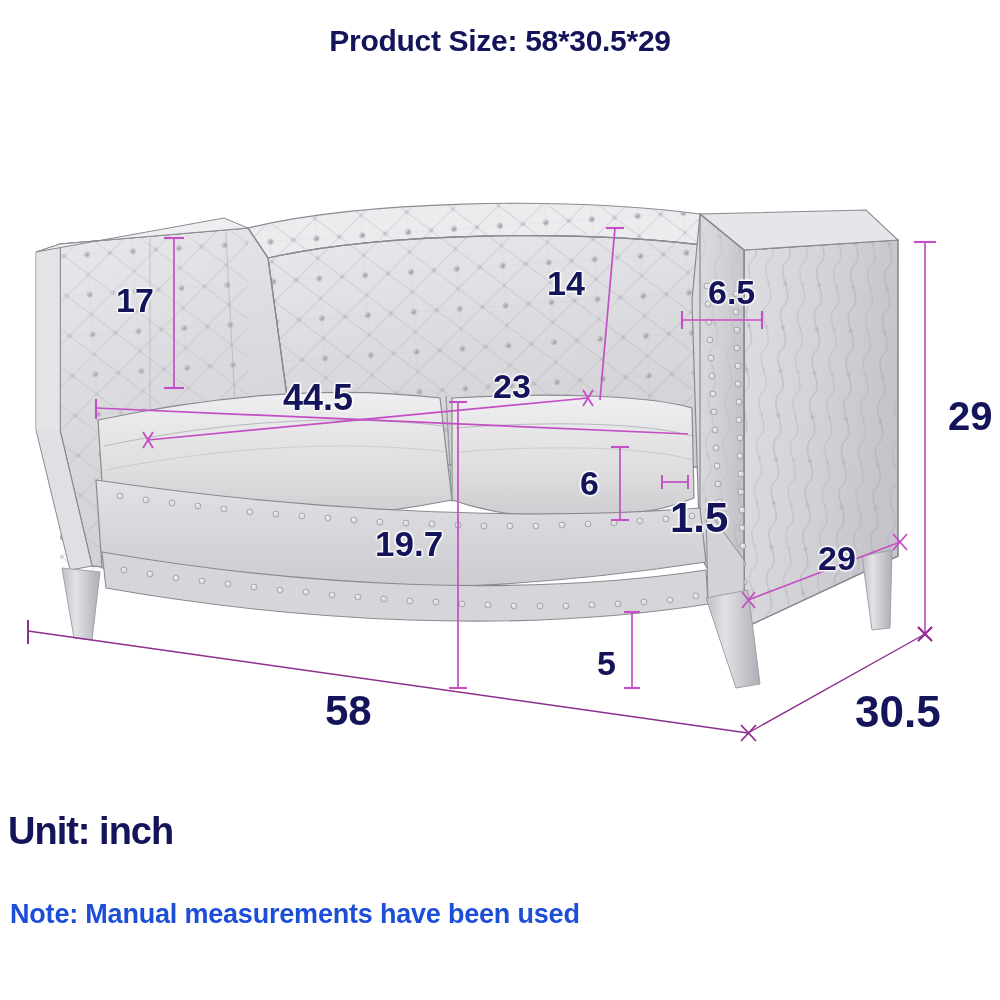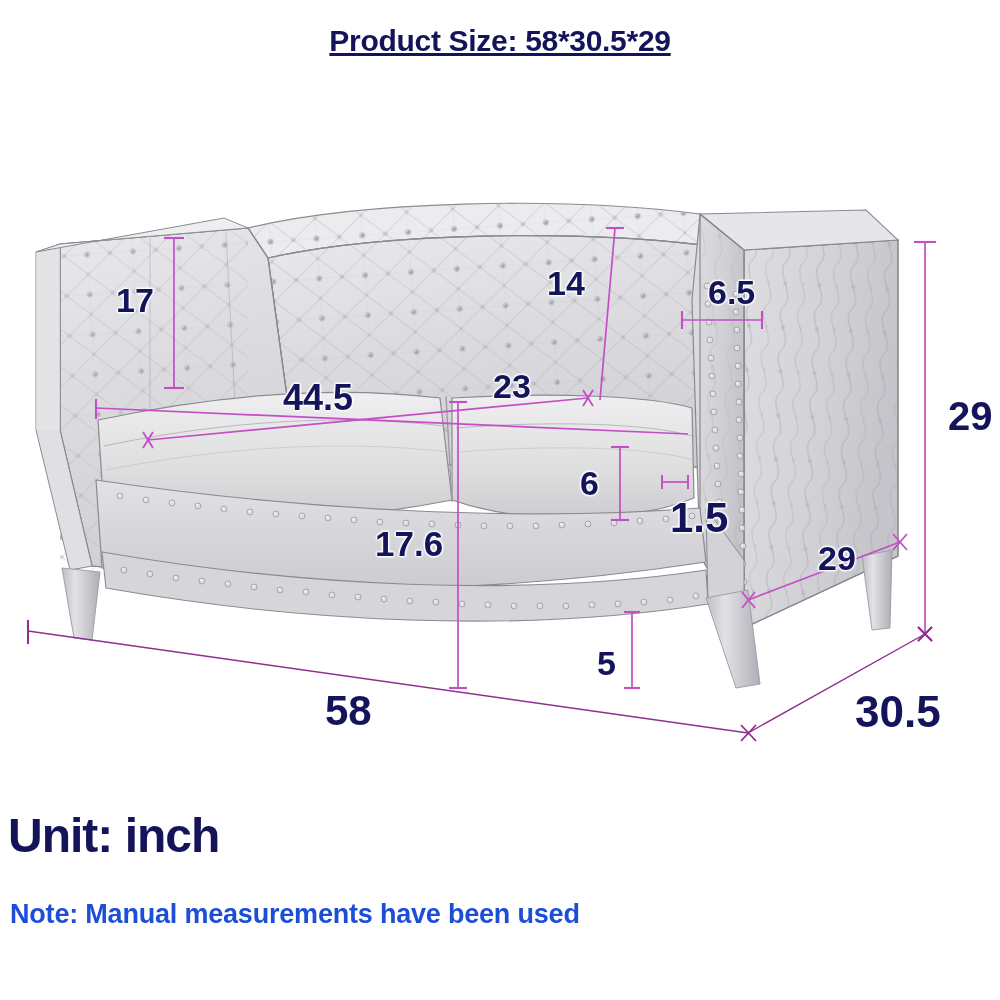--- a/index.html
+++ b/index.html
@@ -13,21 +13,20 @@
   }
   #stage{position:relative;width:1000px;height:1000px;background:#fff;}
 
   
   .title{
     position:absolute;left:0;top:24px;width:1000px;
     text-align:center;
     font-size:30px;font-weight:bold;letter-spacing:-0.3px;
     color:#14145a;
     white-space:nowrap;
-    text-decoration:underline;
   }
 
   
   #drawing{position:absolute;left:0;top:0;width:1000px;height:800px;}
   #drawing svg{position:absolute;left:0;top:0;}
 
   
   .dim{
     position:absolute;
     font-weight:bold;
@@ -35,21 +34,21 @@
     white-space:nowrap;
     line-height:1;
     text-shadow:
       0 0 3px #fff, 0 0 3px #fff, 0 0 2px #fff,
       1px 0 2px #fff, -1px 0 2px #fff, 0 1px 2px #fff, 0 -1px 2px #fff;
   }
 
   
   .unit{
     position:absolute;left:8px;top:812px;
-    font-size:48px;font-weight:bold;color:#14145a;
+    font-size:38px;font-weight:bold;color:#14145a;
     letter-spacing:-1px;line-height:1;
   }
   .note{
     position:absolute;left:10px;top:898px;
     font-size:27px;font-weight:bold;color:#1d4ed8;
     line-height:1.22;letter-spacing:-0.2px;
   }
   .note span{display:block;}
   .note .l2{padding-left:6px;}
 </style>
@@ -383,21 +382,21 @@
     <div class="dim" style="left:708px; top:275px; font-size:34px;text-align:center;">6.5</div>
 
     <div class="dim" style="left:283px; top:380px; font-size:36px;">44.5</div>
 
     <div class="dim" style="left:493px; top:369px; font-size:34px;">23</div>
 
     <div class="dim" style="left:580px; top:466px; font-size:34px;">6</div>
 
     <div class="dim" style="left:670px; top:497px; font-size:42px;">1.5</div>
 
-    <div class="dim" style="left:375px; top:526px; font-size:35px;">17.6</div>
+    <div class="dim" style="left:375px; top:526px; font-size:35px;">19.7</div>
 
     <div class="dim" style="left:597px; top:646px; font-size:34px;">5</div>
 
     <div class="dim" style="left:948px; top:396px; font-size:40px;">29</div>
 
     <div class="dim" style="left:818px; top:541px; font-size:34px;">29</div>
 
     <div class="dim" style="left:325px; top:690px; font-size:42px;">58</div>
 
     <div class="dim" style="left:855px; top:690px; font-size:44px;">30.5</div>

